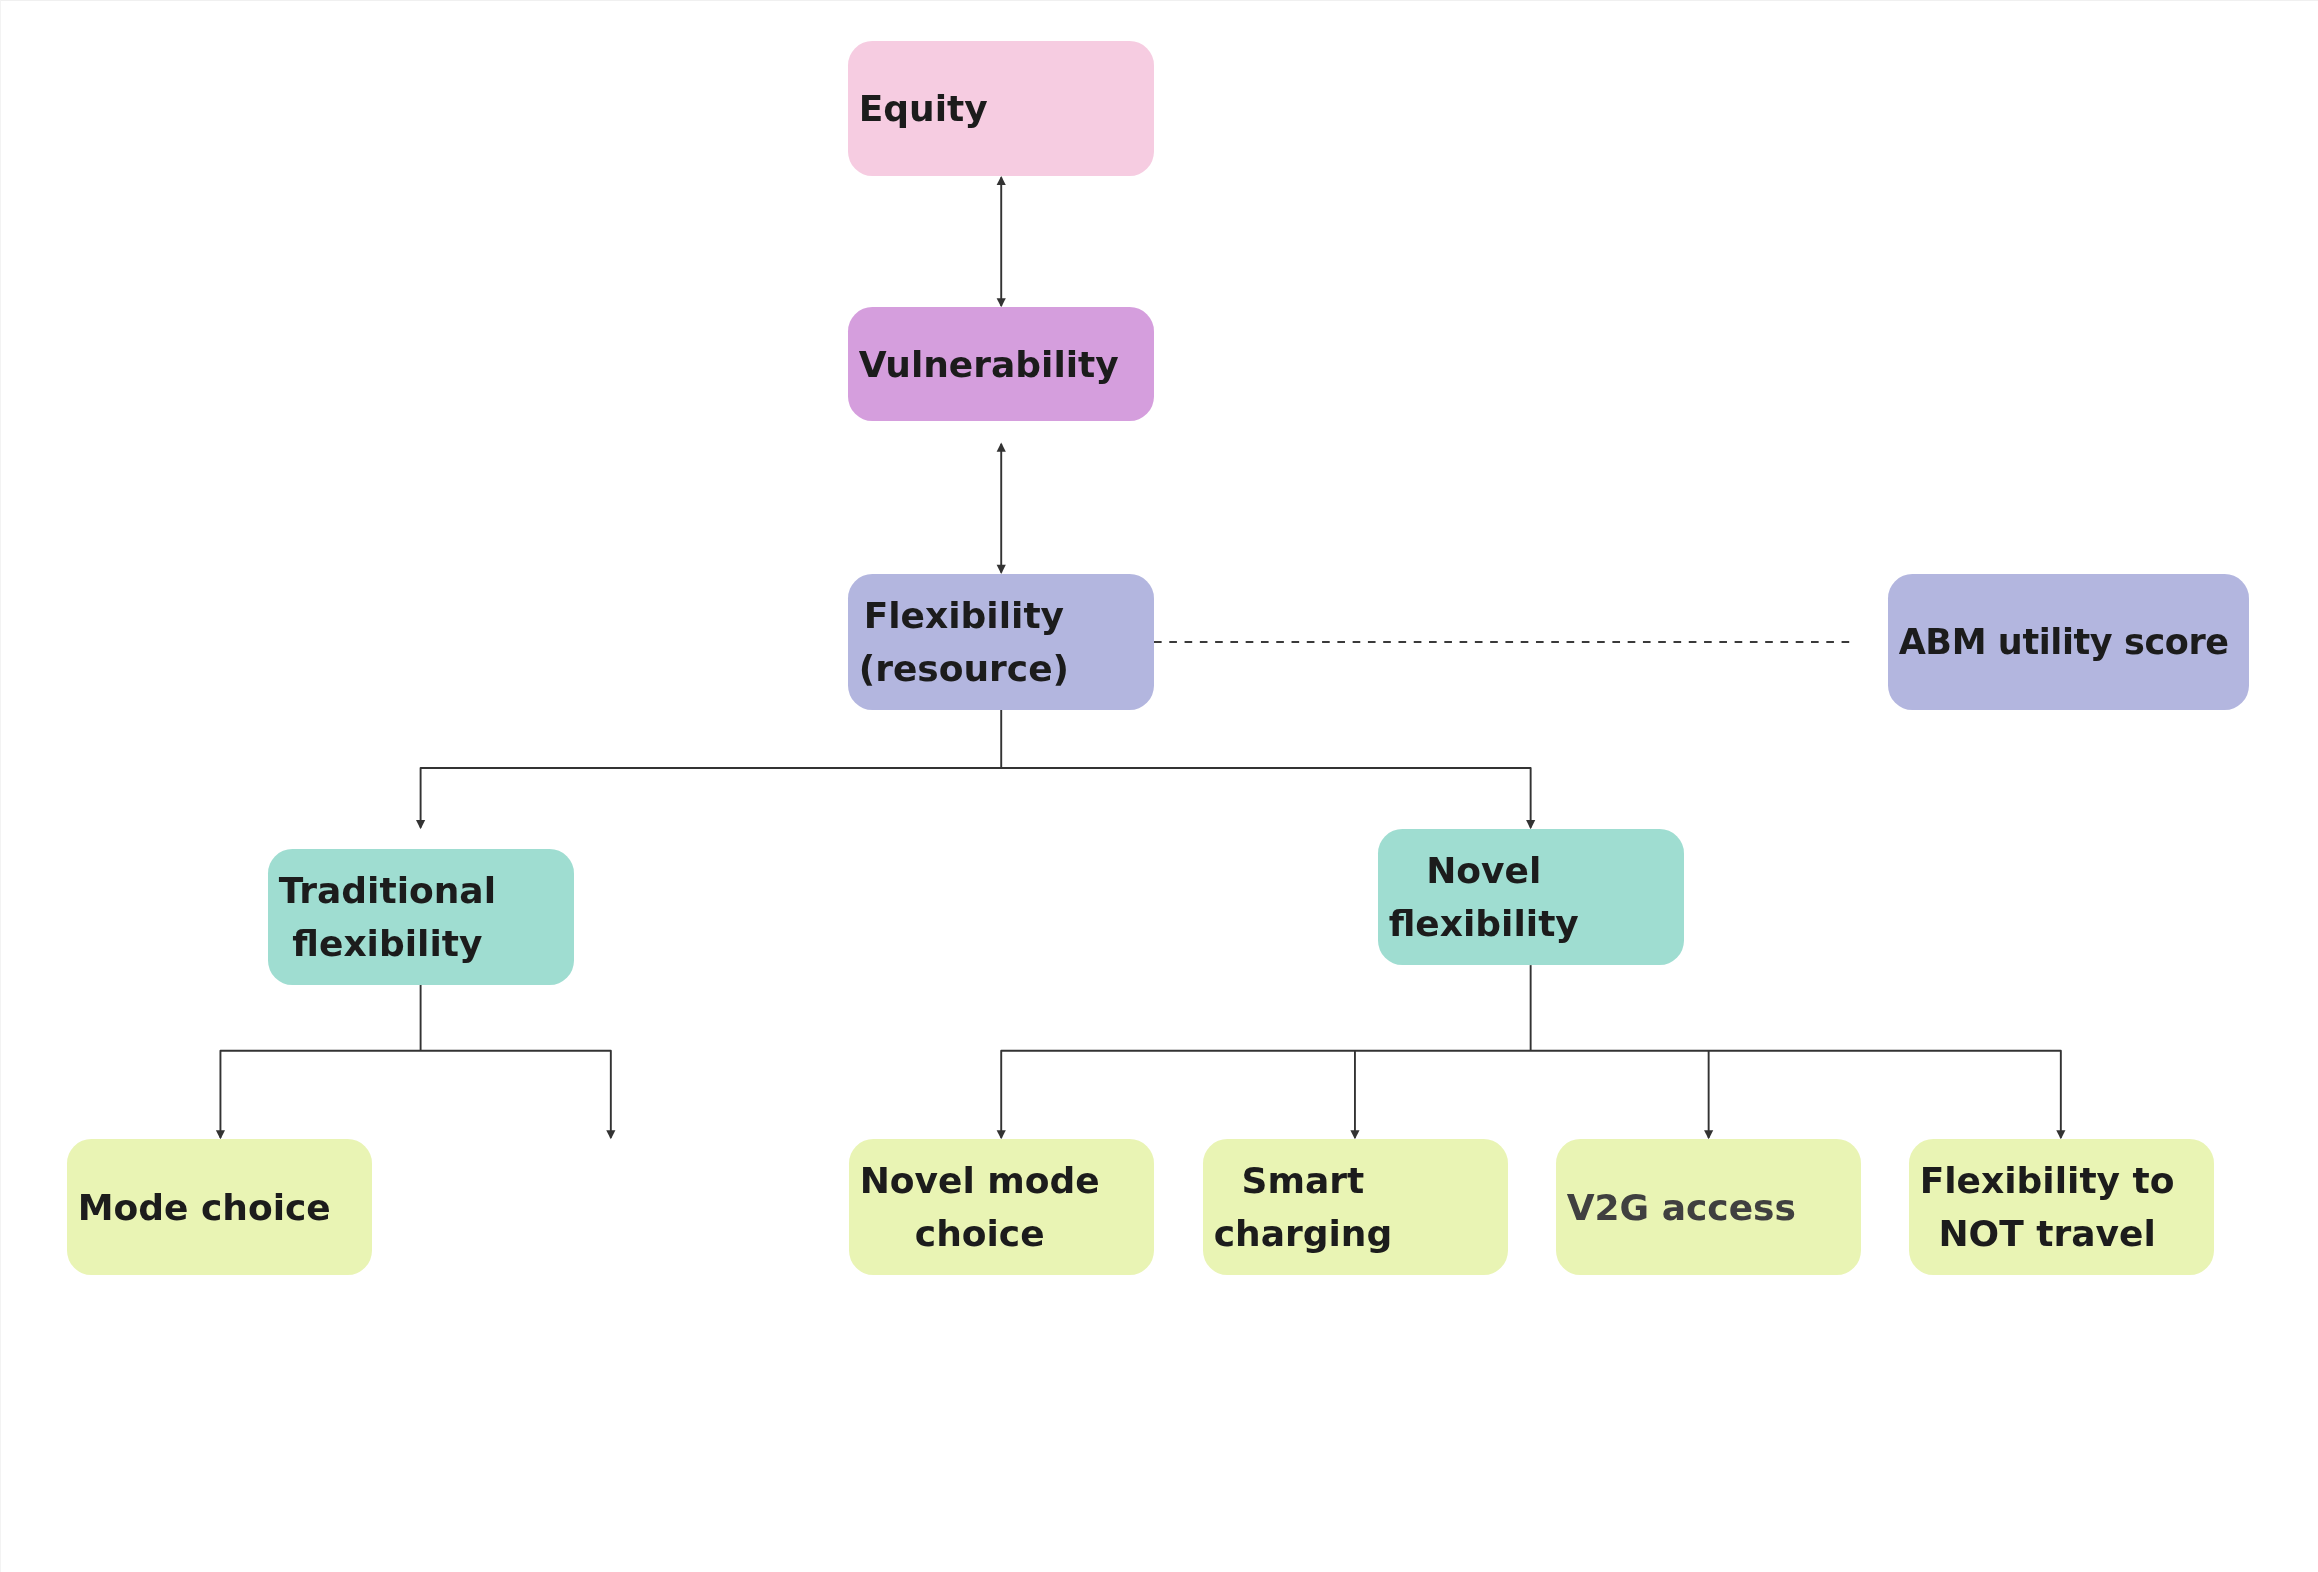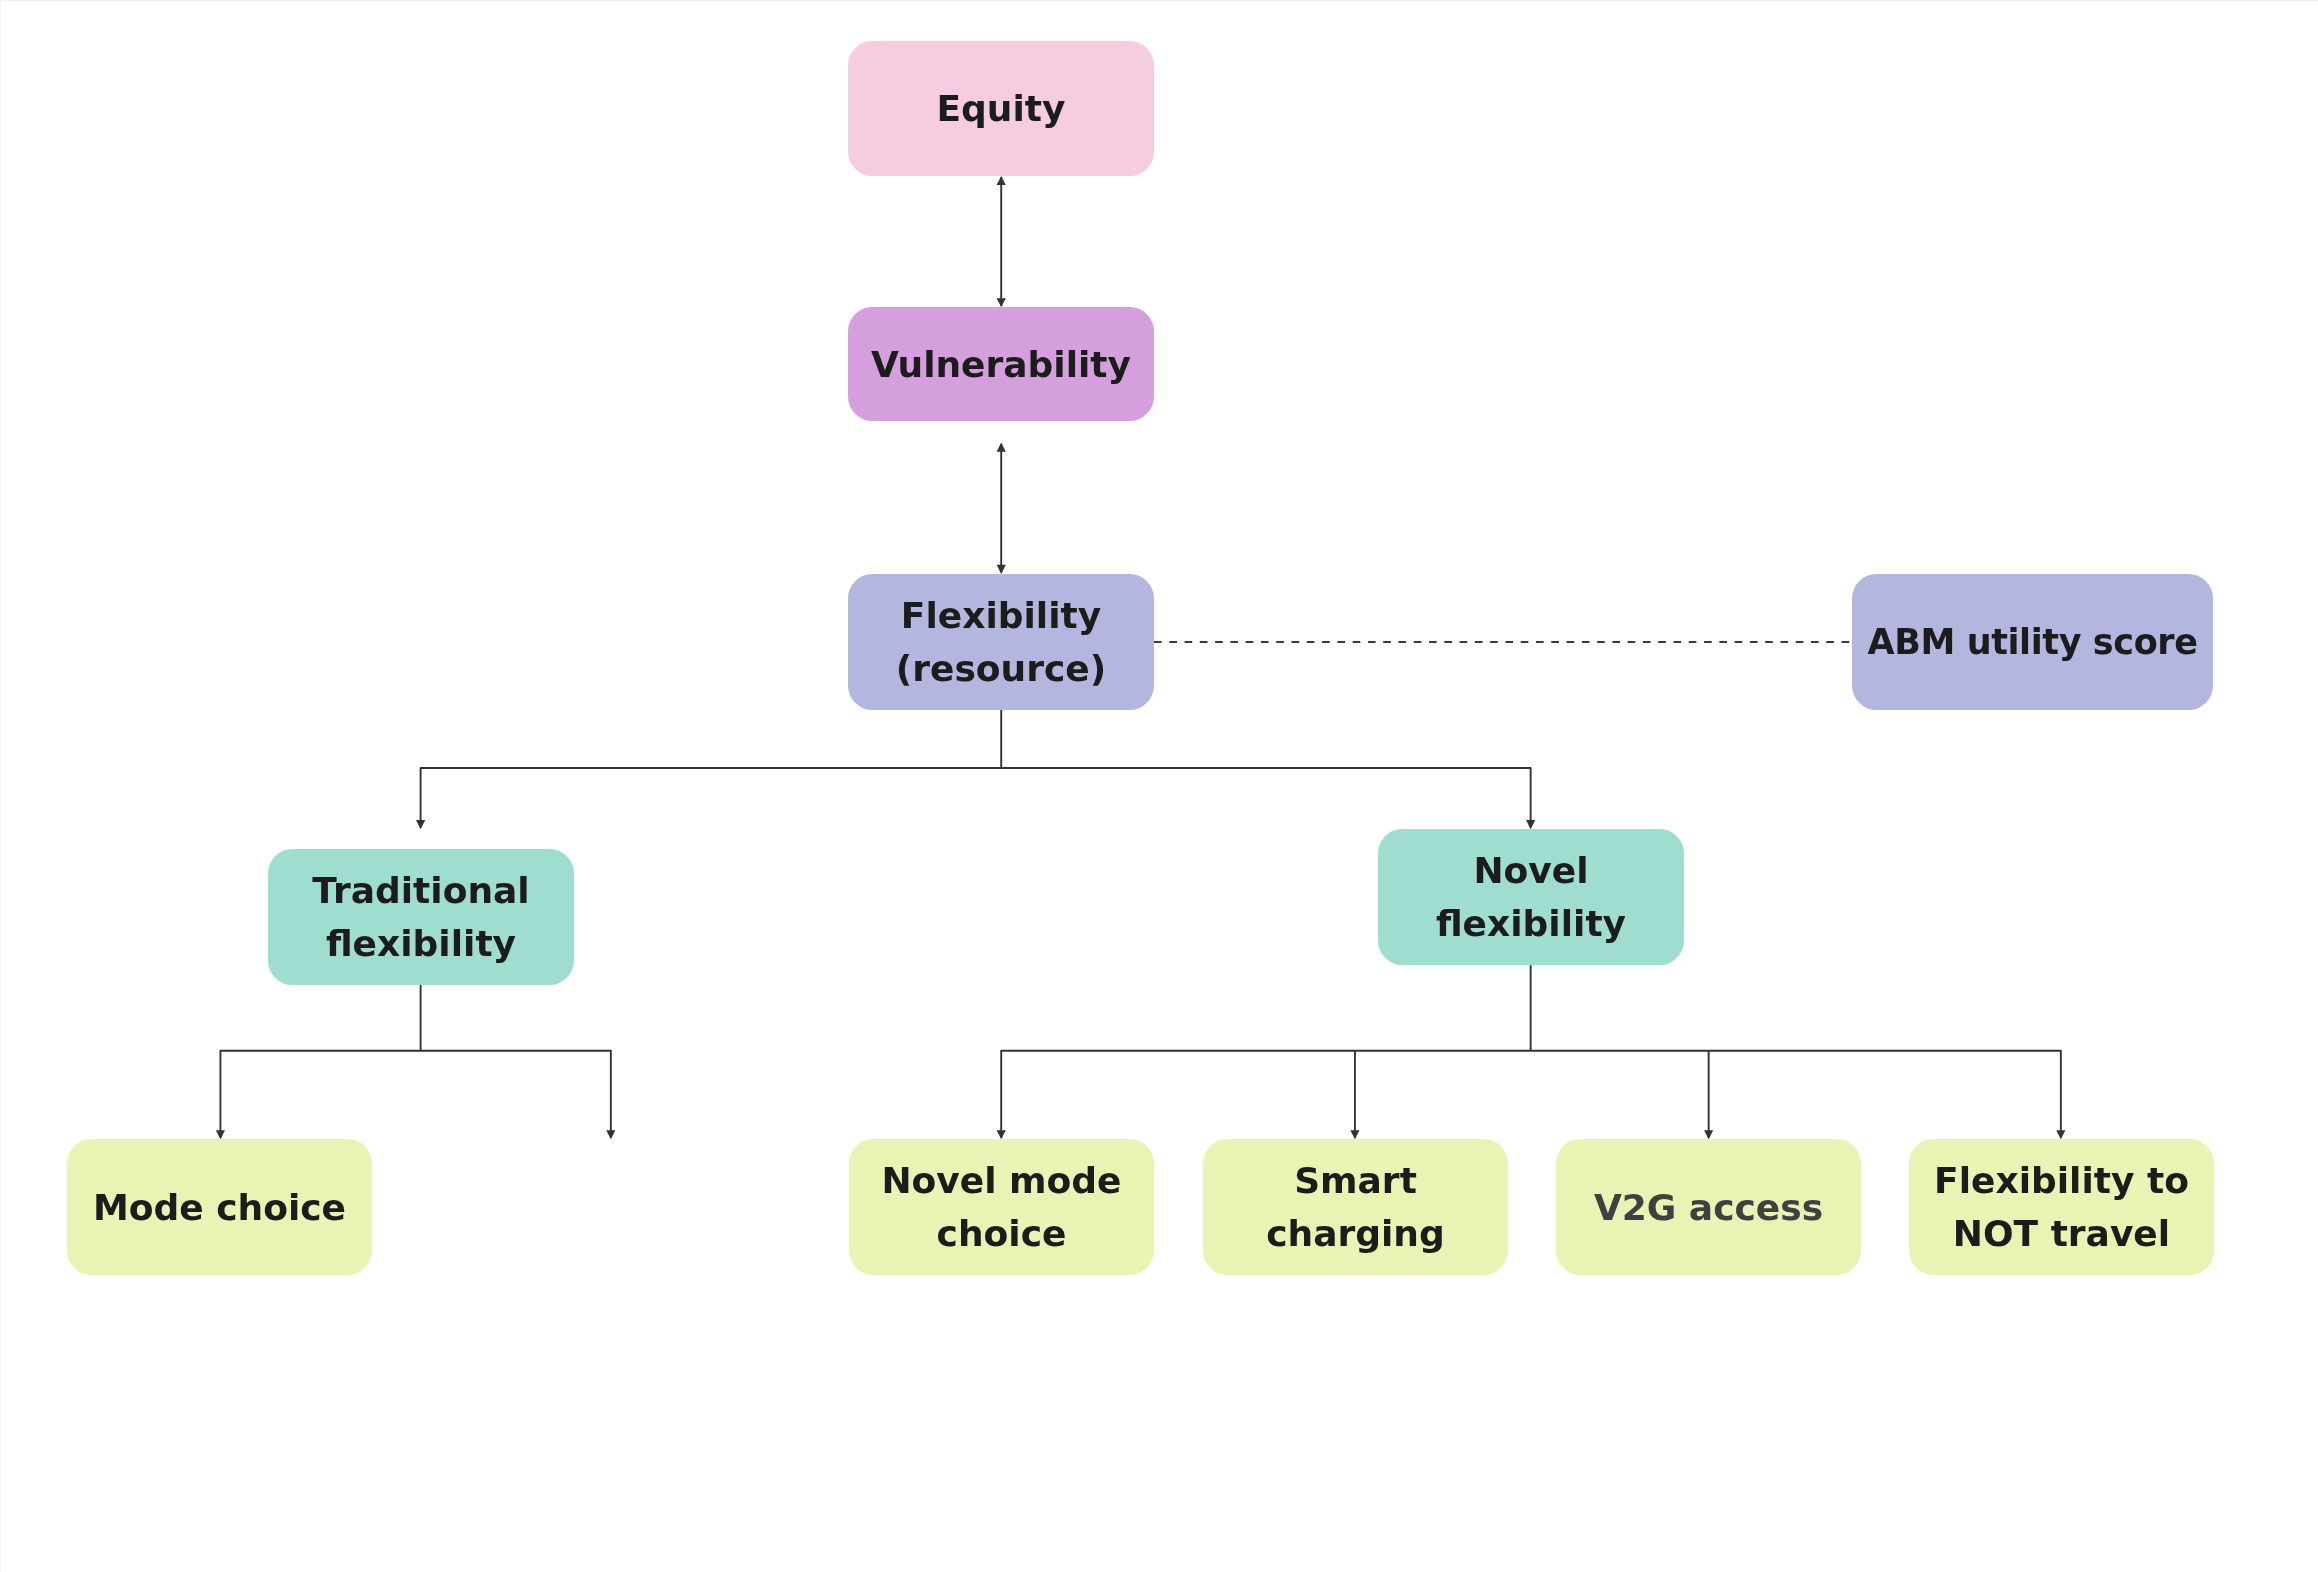--- a/index.html
+++ b/index.html
@@ -13,21 +13,20 @@
     border-left: 1.5px solid #f3f3f3;
     box-sizing: border-box;
   }
   #connectors { position: absolute; left: 0; top: 0; width: 2319px; height: 1573px; }
   .node {
     position: absolute;
     box-sizing: border-box;
     border-radius: 24.4px;
     display: flex;
     align-items: center;
-    justify-content: center;
     text-align: center;
     padding: 0 10.7px;
     font-family: "DejaVu Sans", sans-serif;
     font-weight: bold;
     font-size: 36px;
     line-height: 53px;
     color: #1c1c1c;
     white-space: pre-line;
     cursor: pointer;
   }
@@ -98,21 +97,21 @@
 
   <div class="node n-vuln" style="background: rgb(213, 158, 221); color: rgb(28, 28, 28);">
     <span>Vulnerability</span>
   </div>
 
   <div class="node n-flex" style="background: rgb(179, 182, 223); color: rgb(28, 28, 28);">
     <span>Flexibility
 (resource)</span>
   </div>
 
-  <div class="node n-abm" style="background: rgb(179, 182, 223); color: rgb(28, 28, 28);">
+  <div class="node n-abm" style="background: rgb(179, 182, 223); color: rgb(28, 28, 28); margin-left: 36px;">
     <span>ABM utility score</span>
   </div>
 
   <div class="node n-trad" style="background: rgb(159, 221, 209); color: rgb(28, 28, 28); margin-top: 20px;">
     <span>Traditional
 flexibility</span>
   </div>
 
   <div class="node n-novel" style="background: rgb(159, 221, 209); color: rgb(28, 28, 28);">
     <span>Novel

